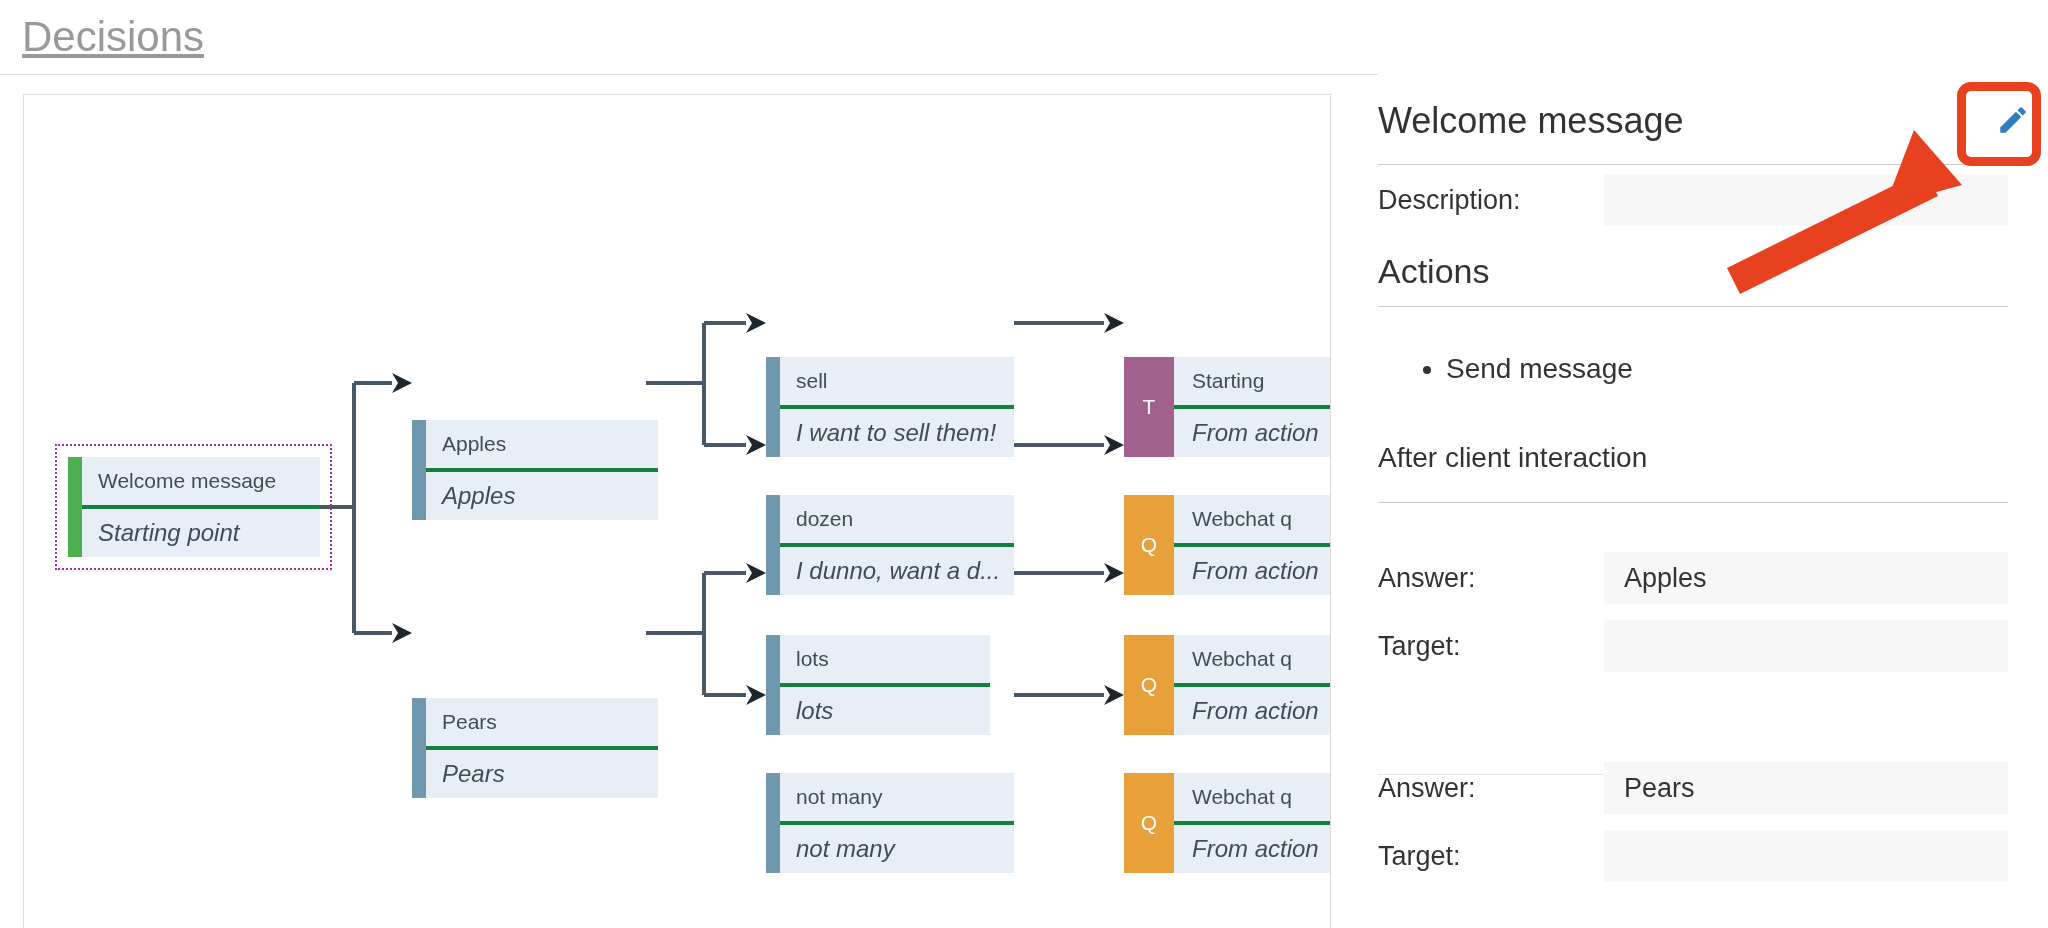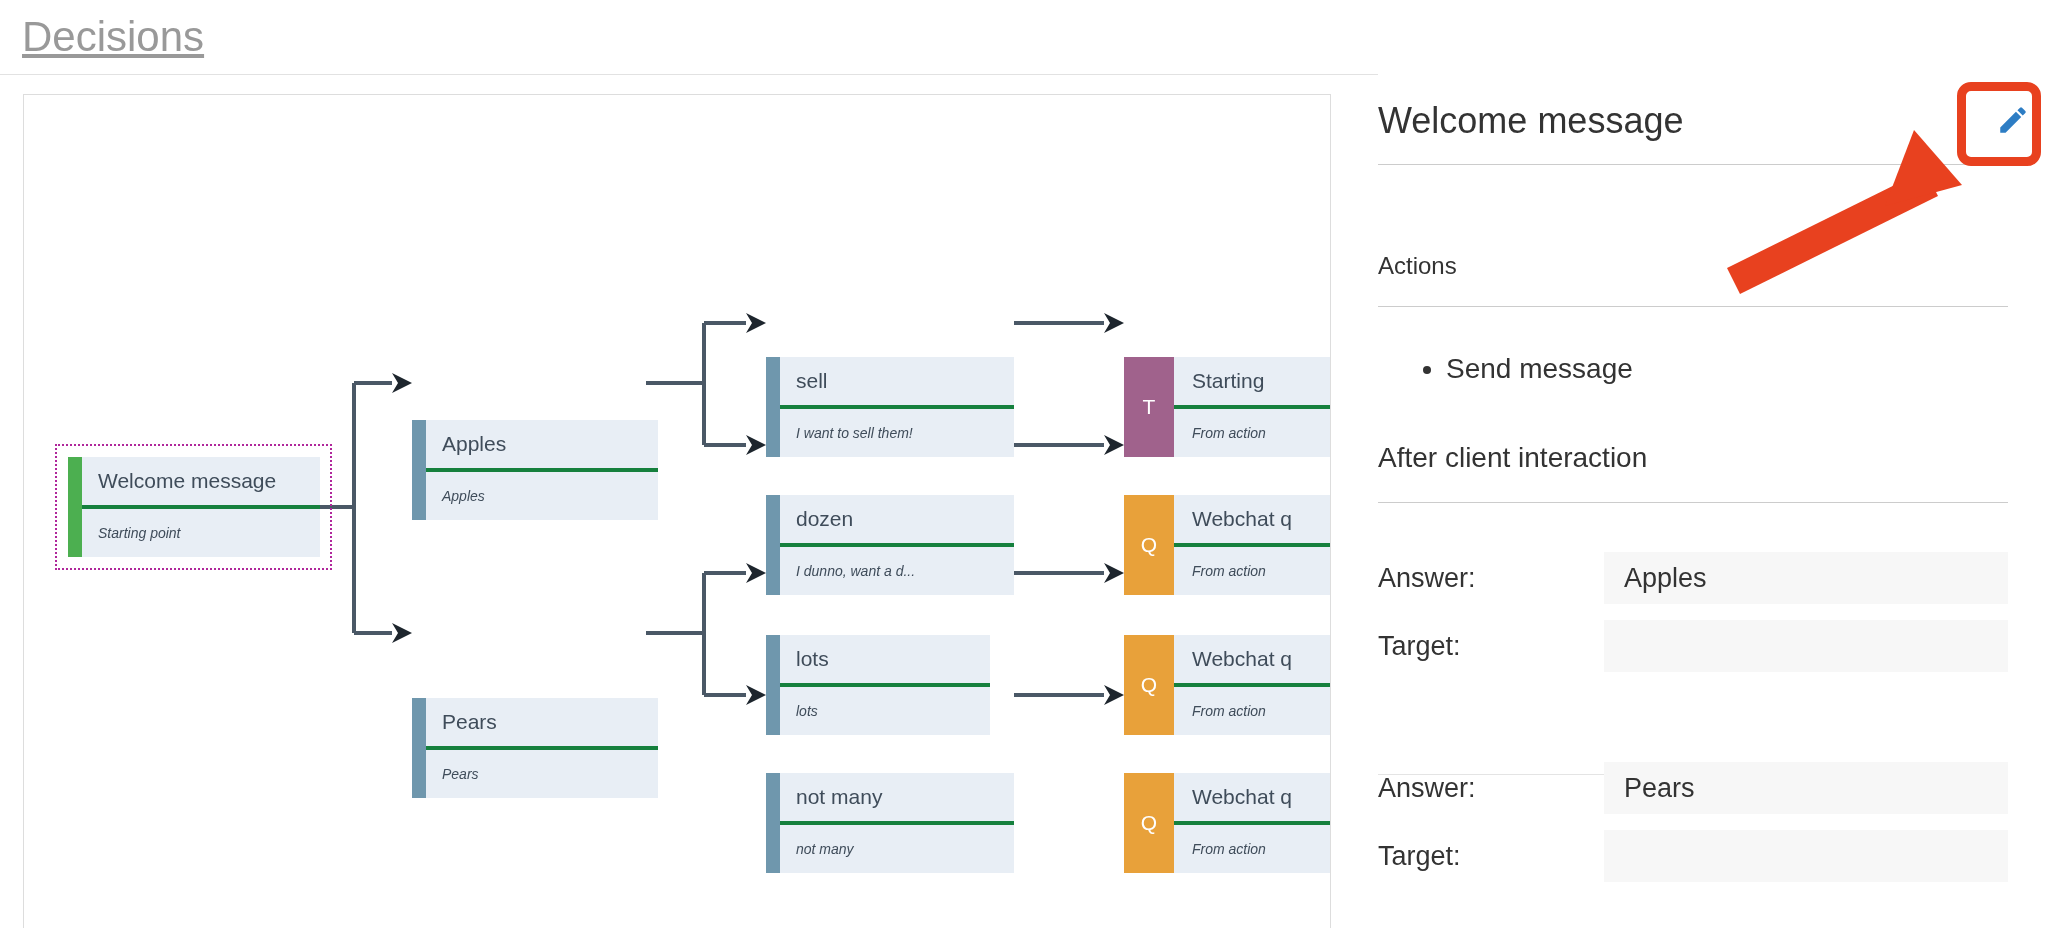--- a/index.html
+++ b/index.html
@@ -100,21 +100,21 @@
     color: #3f4c5a;
     border-bottom: 4px solid #15803d;
     white-space: nowrap;
     overflow: hidden;
   }
   .node-sub {
     flex: 1 1 50%;
     display: flex;
     align-items: center;
     padding: 0 0 0 16px;
-    font-size: 14px;
+    font-size: 24px;
     font-style: italic;
     color: #3f4c5a;
     white-space: nowrap;
     overflow: hidden;
   }
   .node-badge + .node-body .node-title,
   .node-badge + .node-body .node-sub { padding-left: 18px; }
 
   
   #connectors {
@@ -198,21 +198,21 @@
     padding-left: 20px;
     box-sizing: border-box;
     font-size: 27px;
     color: #333333;
   }
 
   .section-heading {
     position: absolute;
     left: 0;
     width: 630px;
-    font-size: 24px;
+    font-size: 34px;
     color: #333333;
     font-weight: 400;
   }
   .section-rule {
     position: absolute;
     left: 0;
     width: 630px;
     height: 1px;
     background: #cccccc;
   }
@@ -407,20 +407,24 @@
     <button id="edit-button">
       <span>
         <svg width="34" height="34" viewBox="0 0 24 24" fill="#2d7dc4">
           <path d="M3 17.25V21h3.75L17.81 9.94l-3.75-3.75L3 17.25zM20.71 7.04a1 1 0 0 0 0-1.41l-2.34-2.34a1 1 0 0 0-1.41 0l-1.83 1.83 3.75 3.75 1.83-1.83z"></path>
         </svg>
       </span>
     </button>
   </div>
   <div id="header-rule"></div>
 
+  <div class="field-row" style="top:100px;">
+    <div class="field-label">Description:</div>
+    <div class="field-value"></div>
+  </div>
 
   <div class="section-heading" style="top:178px;">Actions</div>
   <div class="section-rule" style="top:232px;"></div>
   <ul id="actions-list">
     <li>Send message</li>
   </ul>
 
   <div class="section-heading" style="top:368px; font-size:28px;">After client interaction</div>
   <div class="section-rule" style="top:428px;"></div>
 

